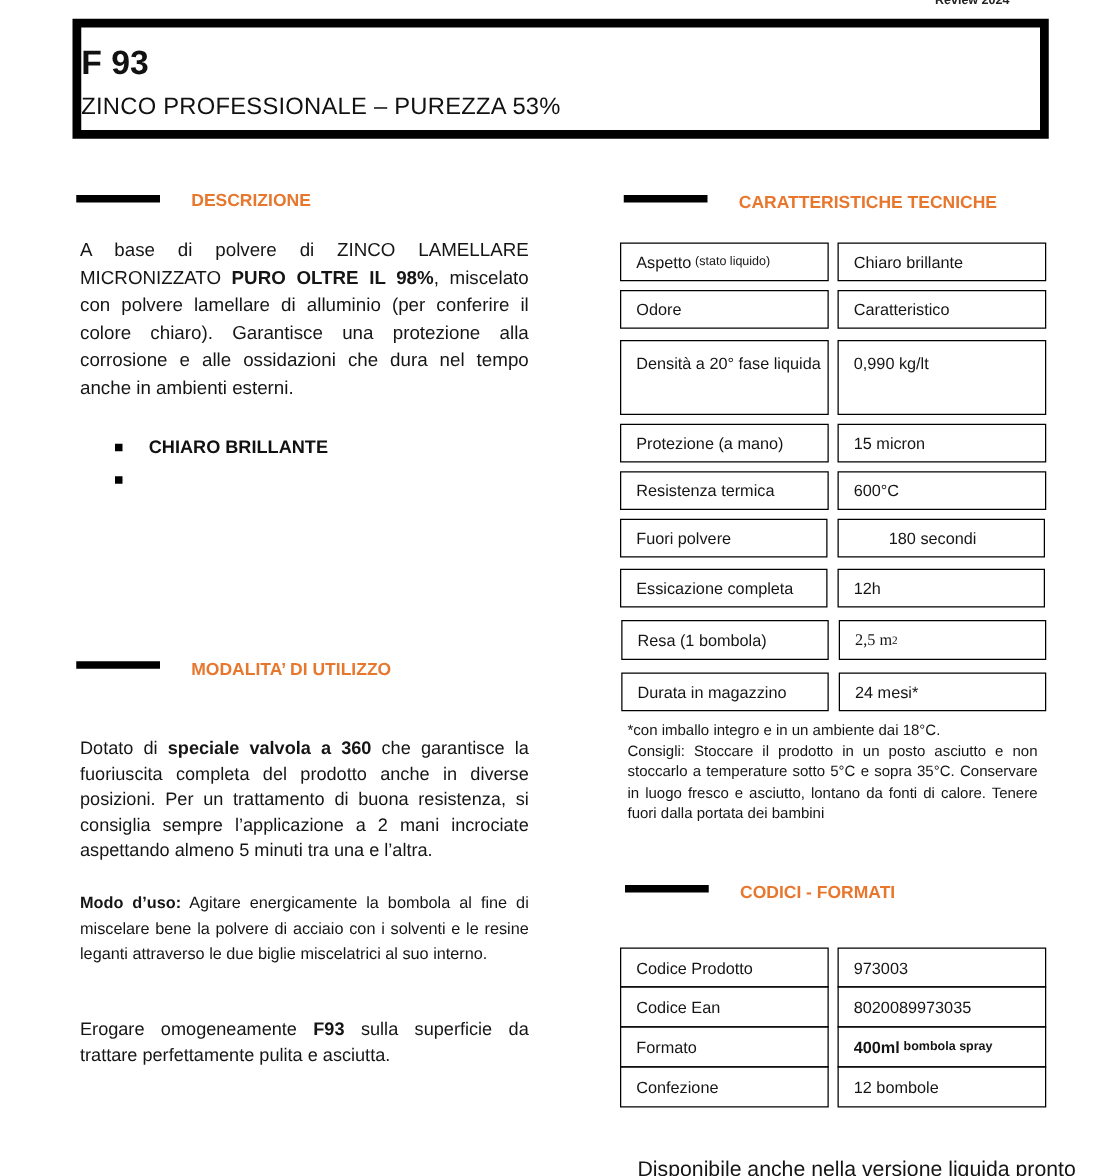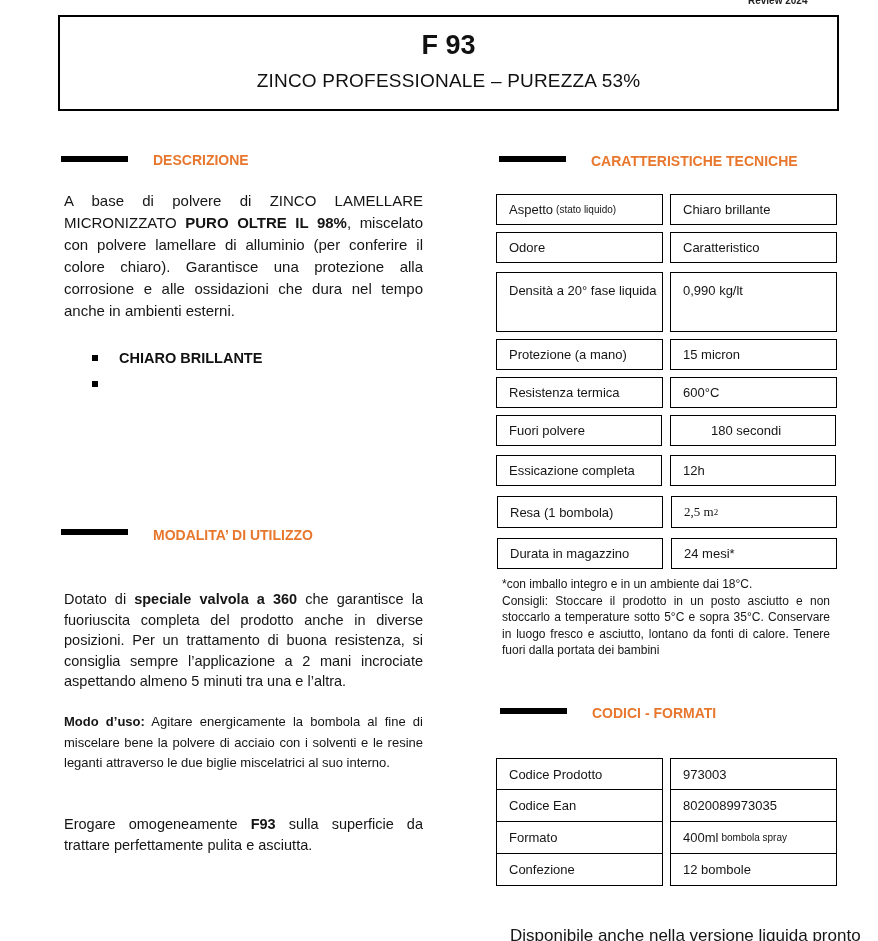--- a/index.html
+++ b/index.html
@@ -1,21 +1,21 @@
 <!DOCTYPE html>
 <html><head>
   <meta charset="utf-8">
   <style>
     * { box-sizing: border-box; margin: 0; padding: 0; }
     html, body { width: 878px; height: 941px; background: #ffffff; overflow: hidden; }
     body { position: relative; font-family: "Liberation Sans", sans-serif; color: #111; }
 
     .review { position: absolute; top: -5px; left: 748px; font-size: 10px; font-weight: bold; color: #222; }
 
-    .title-box { position: absolute; left: 58px; top: 15px; width: 781px; height: 96px; border: 2px solid #000000; text-align: center; }
+    .title-box { position: absolute; left: 58px; top: 15px; width: 781px; height: 96px; border: 7px solid #000000; }
     .title-box .code { font-size: 27px; font-weight: bold; margin-top: 13px; letter-spacing: 0px; }
     .title-box .subtitle { font-size: 19px; margin-top: 9px; letter-spacing: 0.2px; }
 
     .sec-bar { position: absolute; height: 6px; width: 67px; background: #000; }
     .sec-title { position: absolute; font-size: 14px; font-weight: bold; color: #e8772e; }
 
     .para { position: absolute; font-size: 15px; line-height: 22px; text-align: justify; color: #151515; }
     .para b { font-weight: bold; }
 
     .bullets { position: absolute; left: 92px; top: 346px; width: 331px; list-style: none; font-size: 14.5px; font-weight: bold; line-height: 24px; }
@@ -106,21 +106,21 @@
 <div class="sec-title" style="left:592px; top:705px;">CODICI - FORMATI</div>
 
 <div>
   <div class="cell" style="left:496px; top:758px; width:167px; height:32px;">Codice Prodotto</div>
   <div class="cell" style="left:670px; top:758px; width:167px; height:32px;">973003</div>
 
   <div class="cell" style="left:496px; top:789px; width:167px; height:33px;">Codice Ean</div>
   <div class="cell" style="left:670px; top:789px; width:167px; height:33px;">8020089973035</div>
 
   <div class="cell" style="left:496px; top:821px; width:167px; height:33px;">Formato</div>
-  <div class="cell" style="left:670px; top:821px; width:167px; height:33px;">
+  <div class="cell" style="left:670px; top:821px; width:167px; height:33px;font-weight:bold;">
       <span>400ml</span>
       <small>bombola spray</small>
     </div>
 
   <div class="cell" style="left:496px; top:853px; width:167px; height:33px;">Confezione</div>
   <div class="cell" style="left:670px; top:853px; width:167px; height:33px;">12 bombole</div>
 </div>
 
 <div class="avail">Disponibile anche nella versione liquida pronto uso.</div>
 

